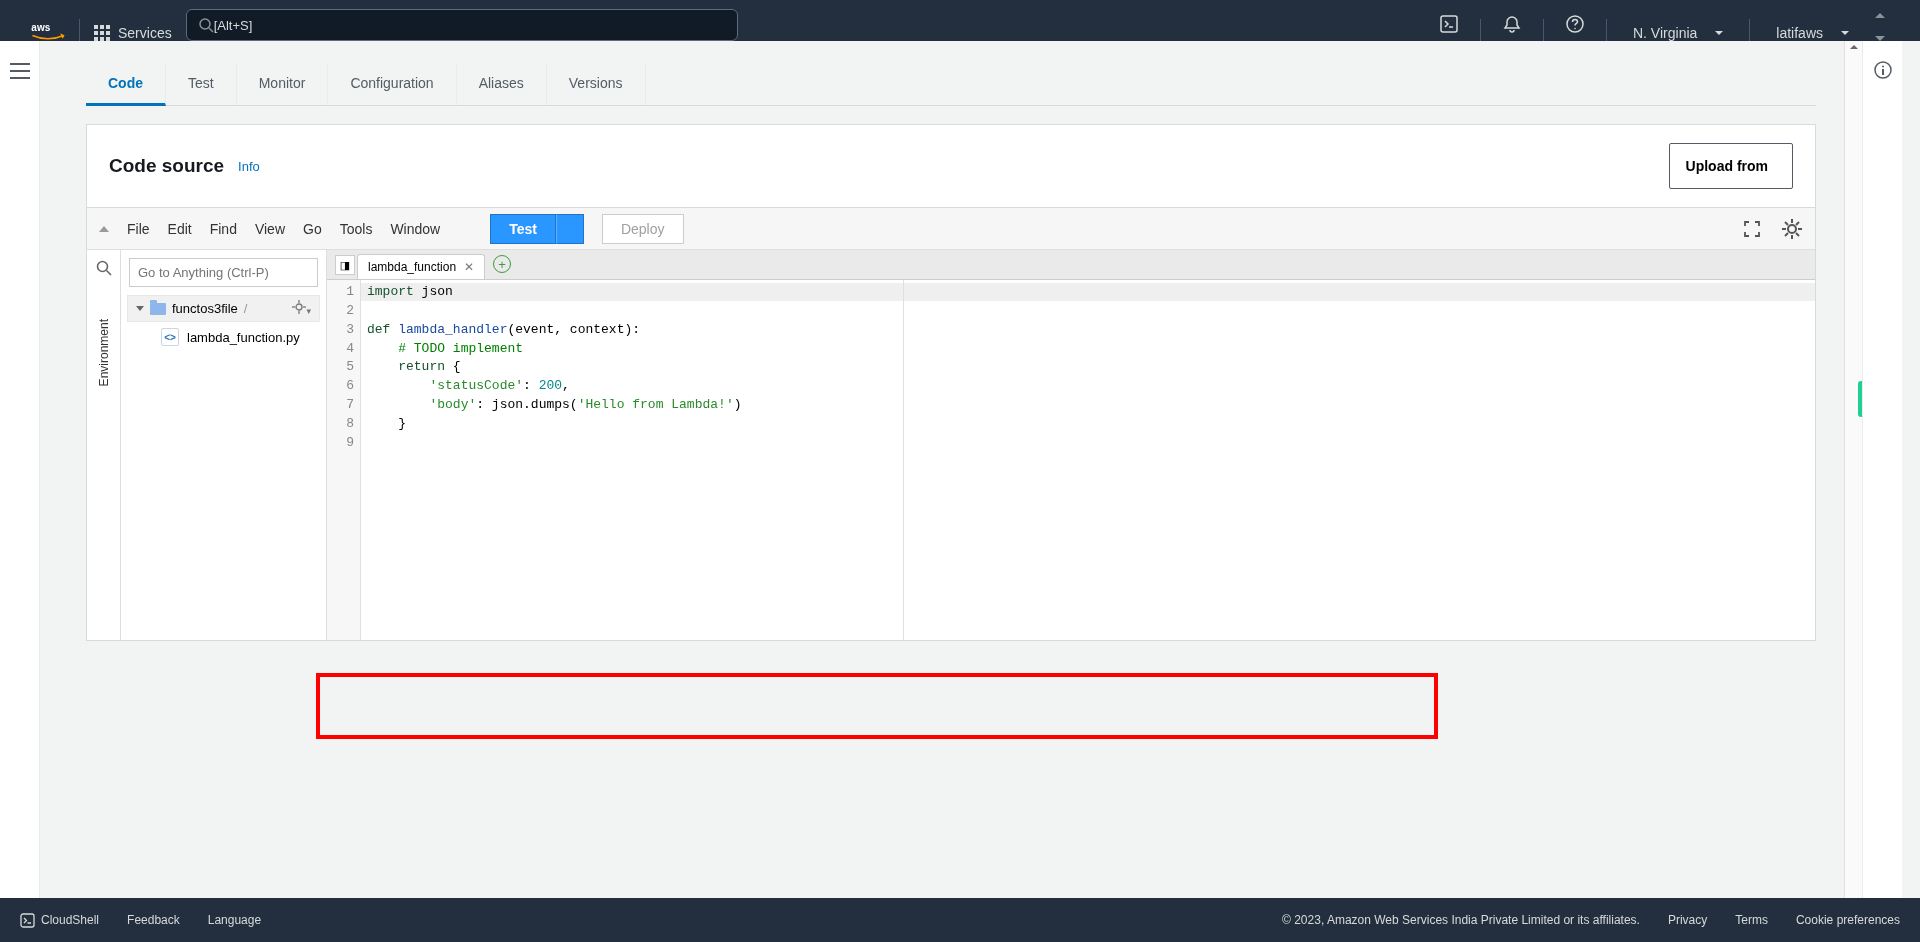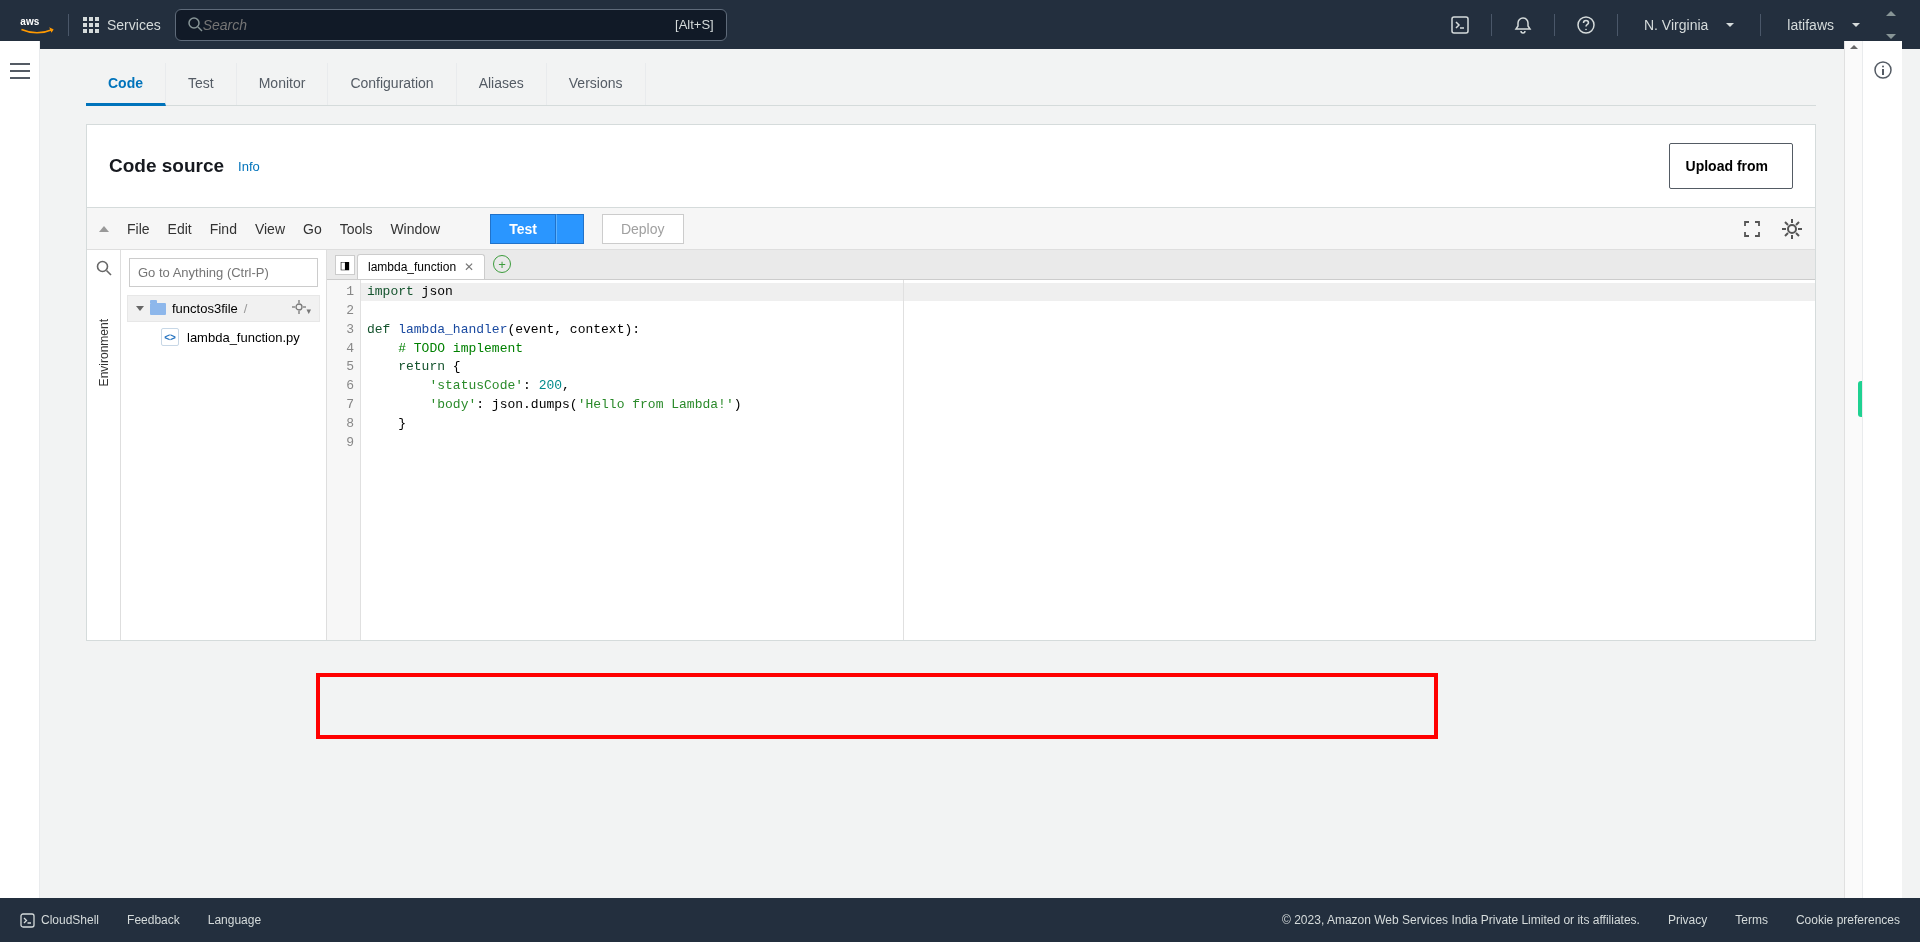--- a/index.html
+++ b/index.html
@@ -1,17 +1,17 @@
 <!DOCTYPE html>
 <html><head>
 <meta charset="utf-8">
 <style>
 * { margin:0; padding:0; box-sizing:border-box; }
 body { font-family:"Amazon Ember","Helvetica Neue",Arial,sans-serif; font-size:14px; background:#f2f3f3; overflow:hidden; width:1920px; height:942px; position:relative; }
-.topbar { height:49px; background:#232f3e; display:flex; align-items:center; padding:0 20px; color:#d5dbdb; }
+.topbar { height:41px; background:#232f3e; display:flex; align-items:flex-end; padding:0 31px; color:#d5dbdb; }
 .topbar .aws-logo svg { display:block; }
 .topbar .sep { width:1px; height:22px; background:#4a5769; margin:0 14px; }
 .topbar .services { display:flex; align-items:center; gap:8px; cursor:pointer; }
 .topbar .search { flex:0 0 552px; display:flex; align-items:center; background:#111a27; border:1px solid #5f6b7a; border-radius:6px; height:32px; padding:0 12px; margin-left:14px; color:#879596; }
 .topbar .search input { flex:1; background:transparent; border:none; outline:none; color:#d5dbdb; font-style:italic; font-size:14px; }
 .topbar .search .hotkey { color:#d5dbdb; font-size:13px; }
 .topbar .spacer { flex:1; }
 .topbar .icon-btn { width:34px; height:34px; display:flex; align-items:center; justify-content:center; cursor:pointer; color:#d5dbdb; }
 .topbar .user, .topbar .region { display:flex; align-items:center; gap:18px; padding:0 12px; cursor:pointer; }
 .topbar .caret { width:0;height:0;border-left:4px solid transparent;border-right:4px solid transparent;border-top:4px solid #d5dbdb; }
@@ -127,21 +127,20 @@
           <rect x="12" y="12" width="4" height="4"></rect>
         </g>
       </svg>
     <span>Services</span>
   </span>
   <div class="search">
     <svg width="15" height="15">
         <circle cx="6" cy="6" r="5" stroke="#879596" stroke-width="1.5" fill="none"></circle>
         <line x1="10" y1="10" x2="14" y2="14" stroke="#879596" stroke-width="1.5"></line>
       </svg>
-    <input placeholder="Search" style="">
     <span class="hotkey">[Alt+S]</span>
   </div>
   <span class="spacer"></span>
   <span class="icon-btn">
       <svg width="18" height="18">
         <rect x="1" y="1" width="16" height="16" rx="2" fill="none" stroke="#d5dbdb" stroke-width="1.5"></rect>
         <path d="M5 6l3 3-3 3M9 12h4" stroke="#d5dbdb" stroke-width="1.5" fill="none"></path>
       </svg>
     </span>
   <span class="sep"></span>

